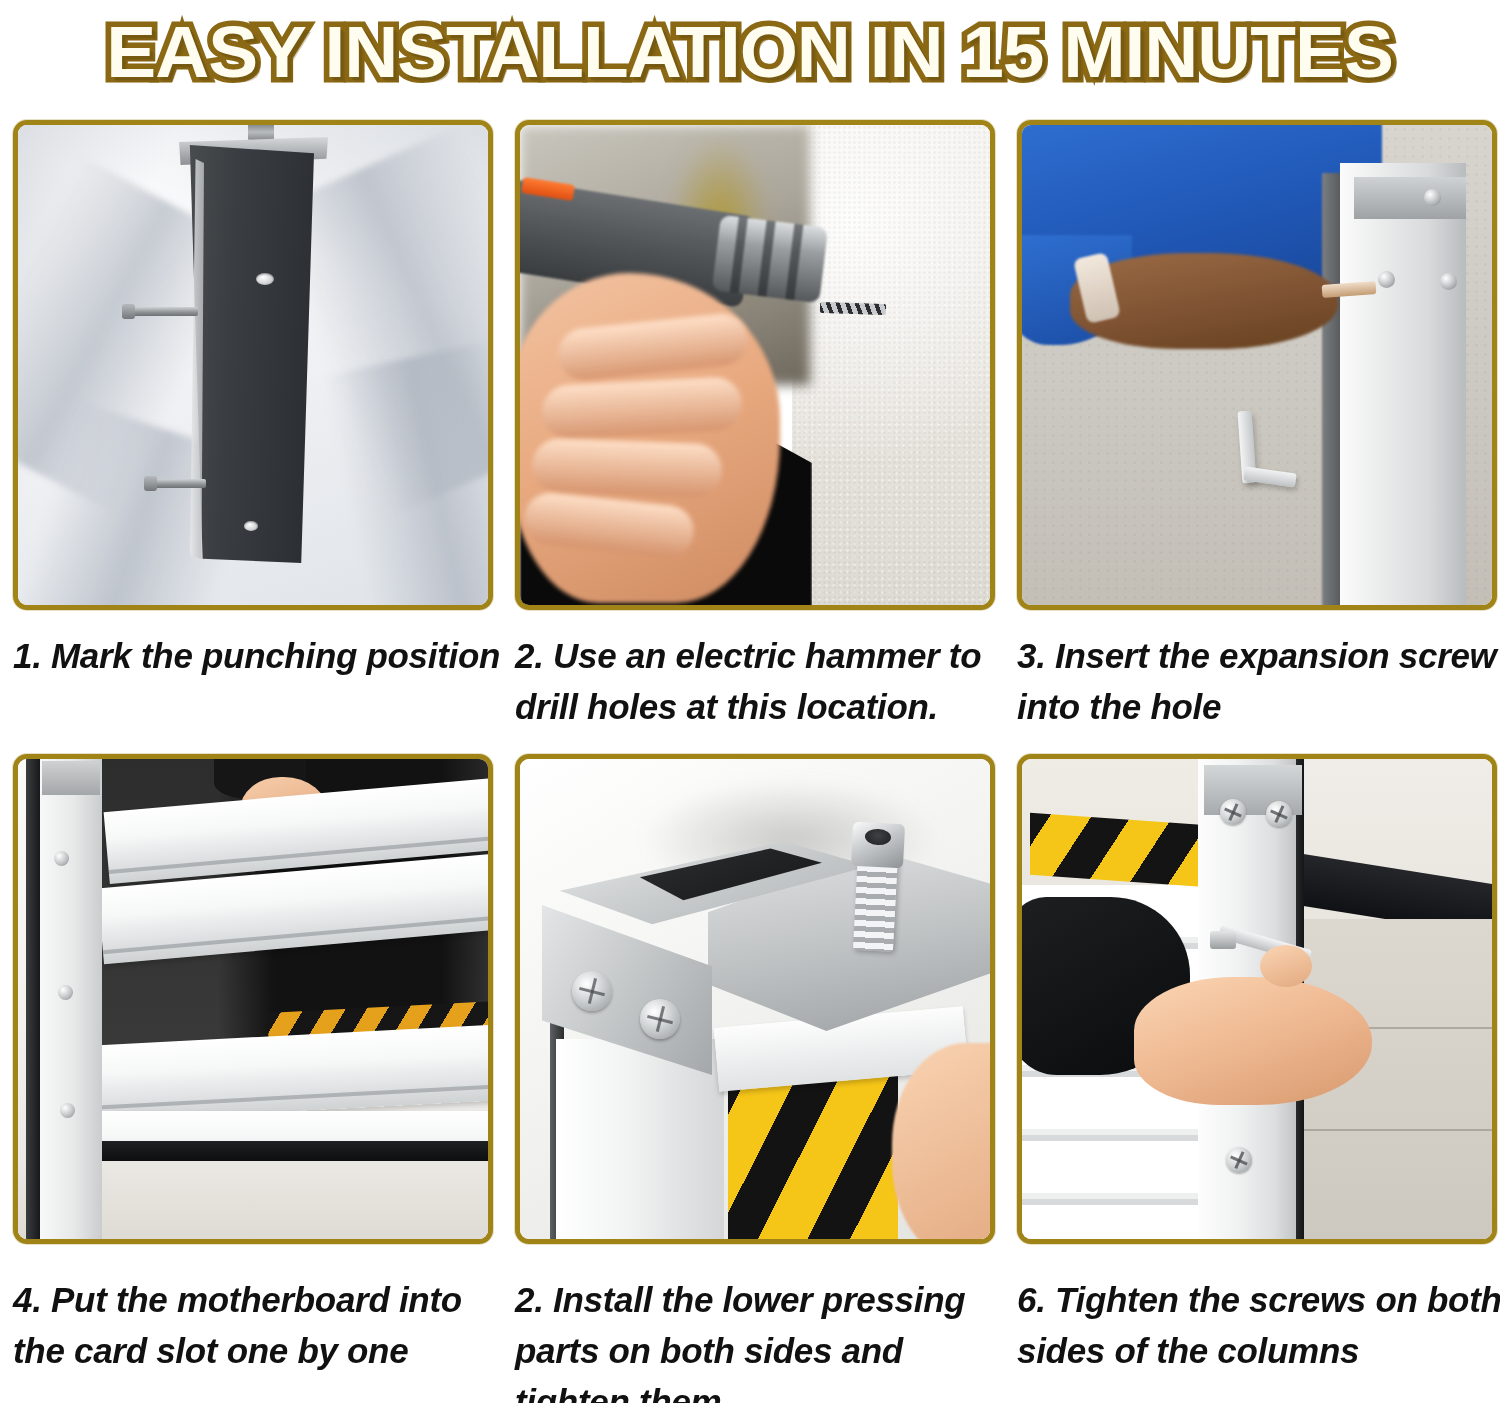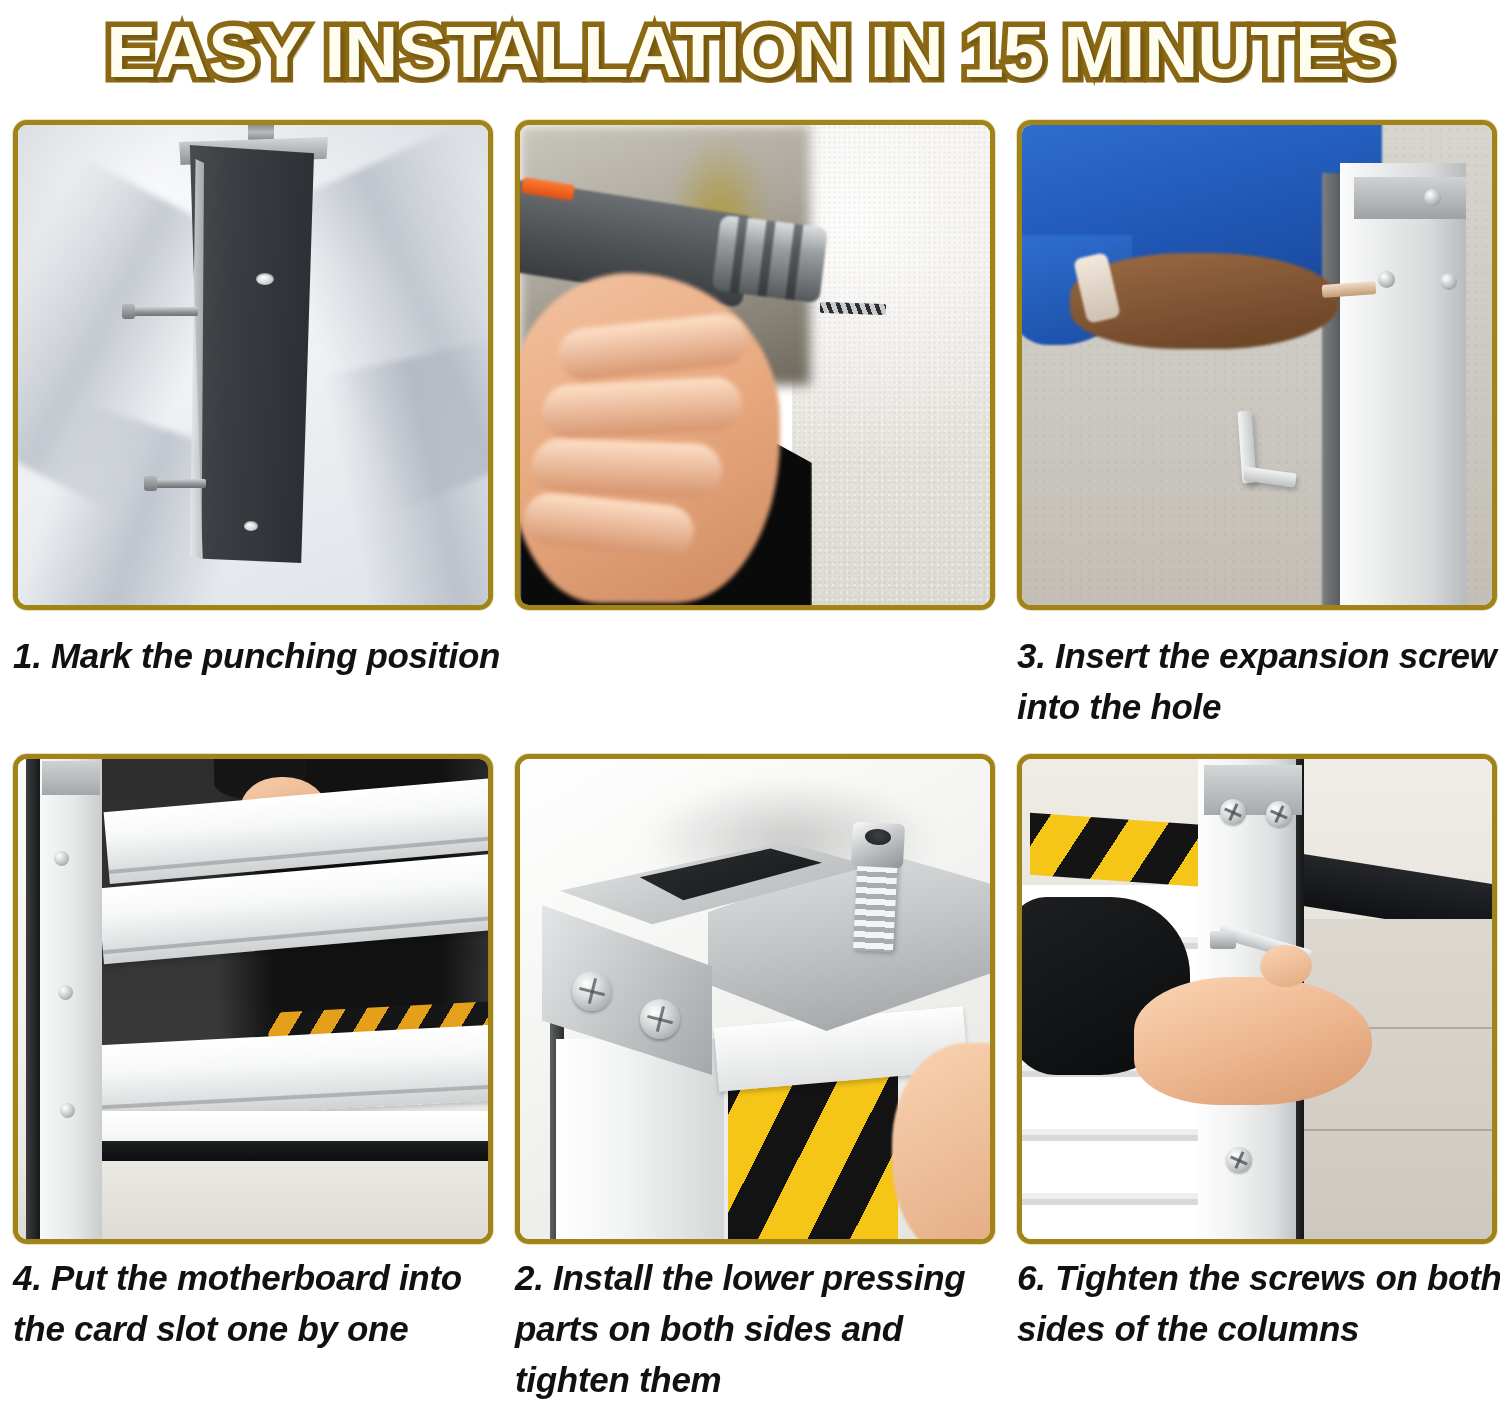--- a/index.html
+++ b/index.html
@@ -85,21 +85,21 @@
   .caption {
     margin-top: 20px;
     font-family: "Liberation Sans", sans-serif;
     font-size: 35px;
     line-height: 51px;
     font-weight: 600;
     color: #111111;
     letter-spacing: -0.3px;
     width: 500px;
   }
-  .row-2 .caption { margin-top: 8px; }
+  .row-2 .caption { margin-top: 30px; }
 
   
   .p1-bg {
     position: absolute; inset: 0;
     background:
       linear-gradient(113deg, rgba(208,212,218,0.75) 0%, rgba(255,255,255,0) 24%),
       linear-gradient(200deg, rgba(196,202,210,0.55) 0%, rgba(255,255,255,0) 30%),
       linear-gradient(160deg, rgba(255,255,255,1) 0%, #eef0f3 55%, #dfe3e8 100%);
   }
   .p1-fold {
@@ -618,20 +618,21 @@
             <div class="p2-chuck-ring" style="left:74px;"></div>
           </div>
           <div class="p2-bit"></div>
           <div class="p2-hand"></div>
           <div class="p2-finger" style="left:38px; top:196px; width:190px; height:52px; transform:rotate(-6deg);"></div>
           <div class="p2-finger" style="left:22px; top:256px; width:200px; height:54px; transform:rotate(-3deg);"></div>
           <div class="p2-finger" style="left:12px; top:316px; width:190px; height:54px; transform:rotate(2deg);"></div>
           <div class="p2-finger" style="left:4px; top:374px; width:170px; height:52px; transform:rotate(6deg);"></div>
         </div>
       </div>
+      <div class="caption">2. Use an electric hammer to drill holes at this location.</div>
     </div>
 
     <div class="cell">
       <div class="panel">
         <div class="scene">
           <div class="p3-floor"></div>
           <div class="p3-shirt"></div>
           <div class="p3-shirt2"></div>
           <div class="p3-column-dark"></div>
           <div class="p3-column"></div>

